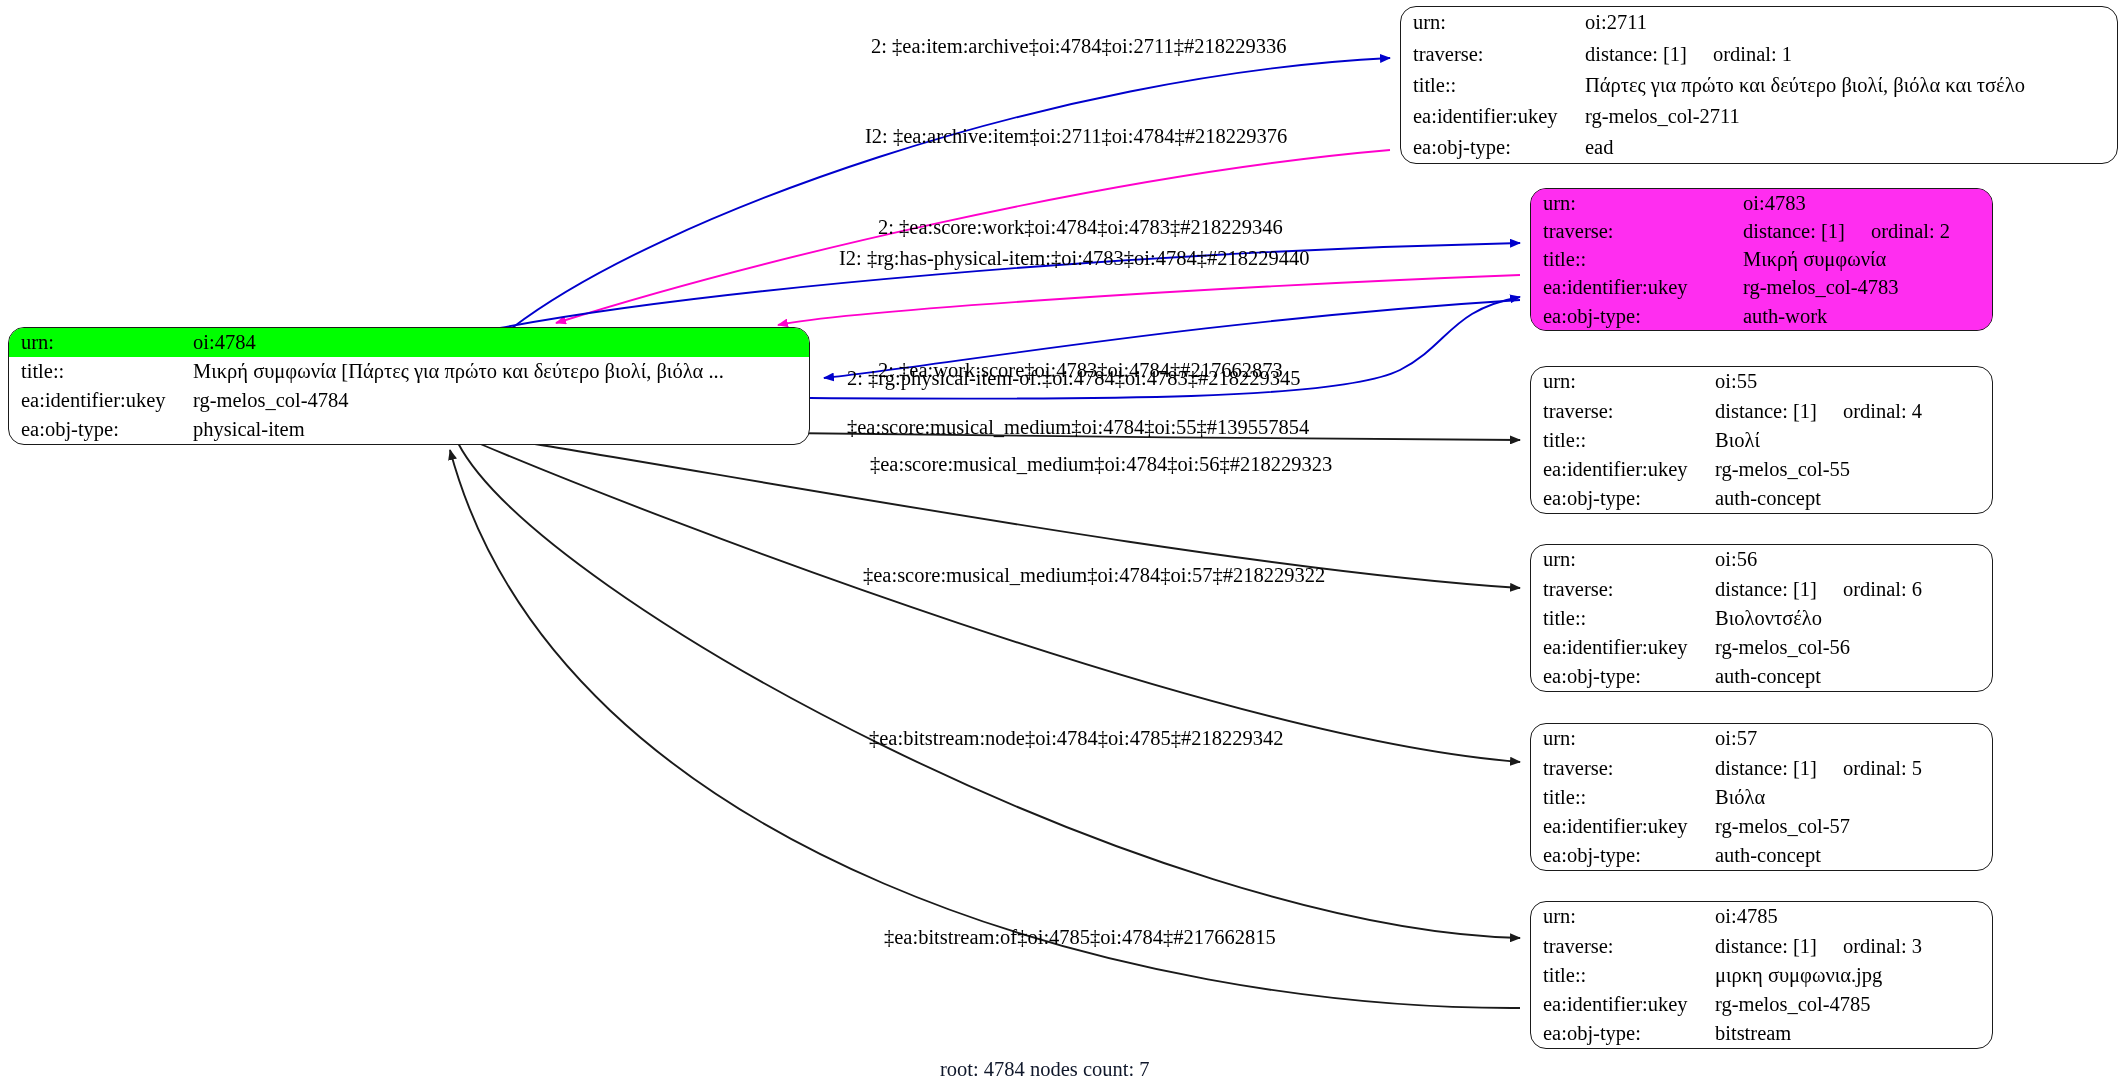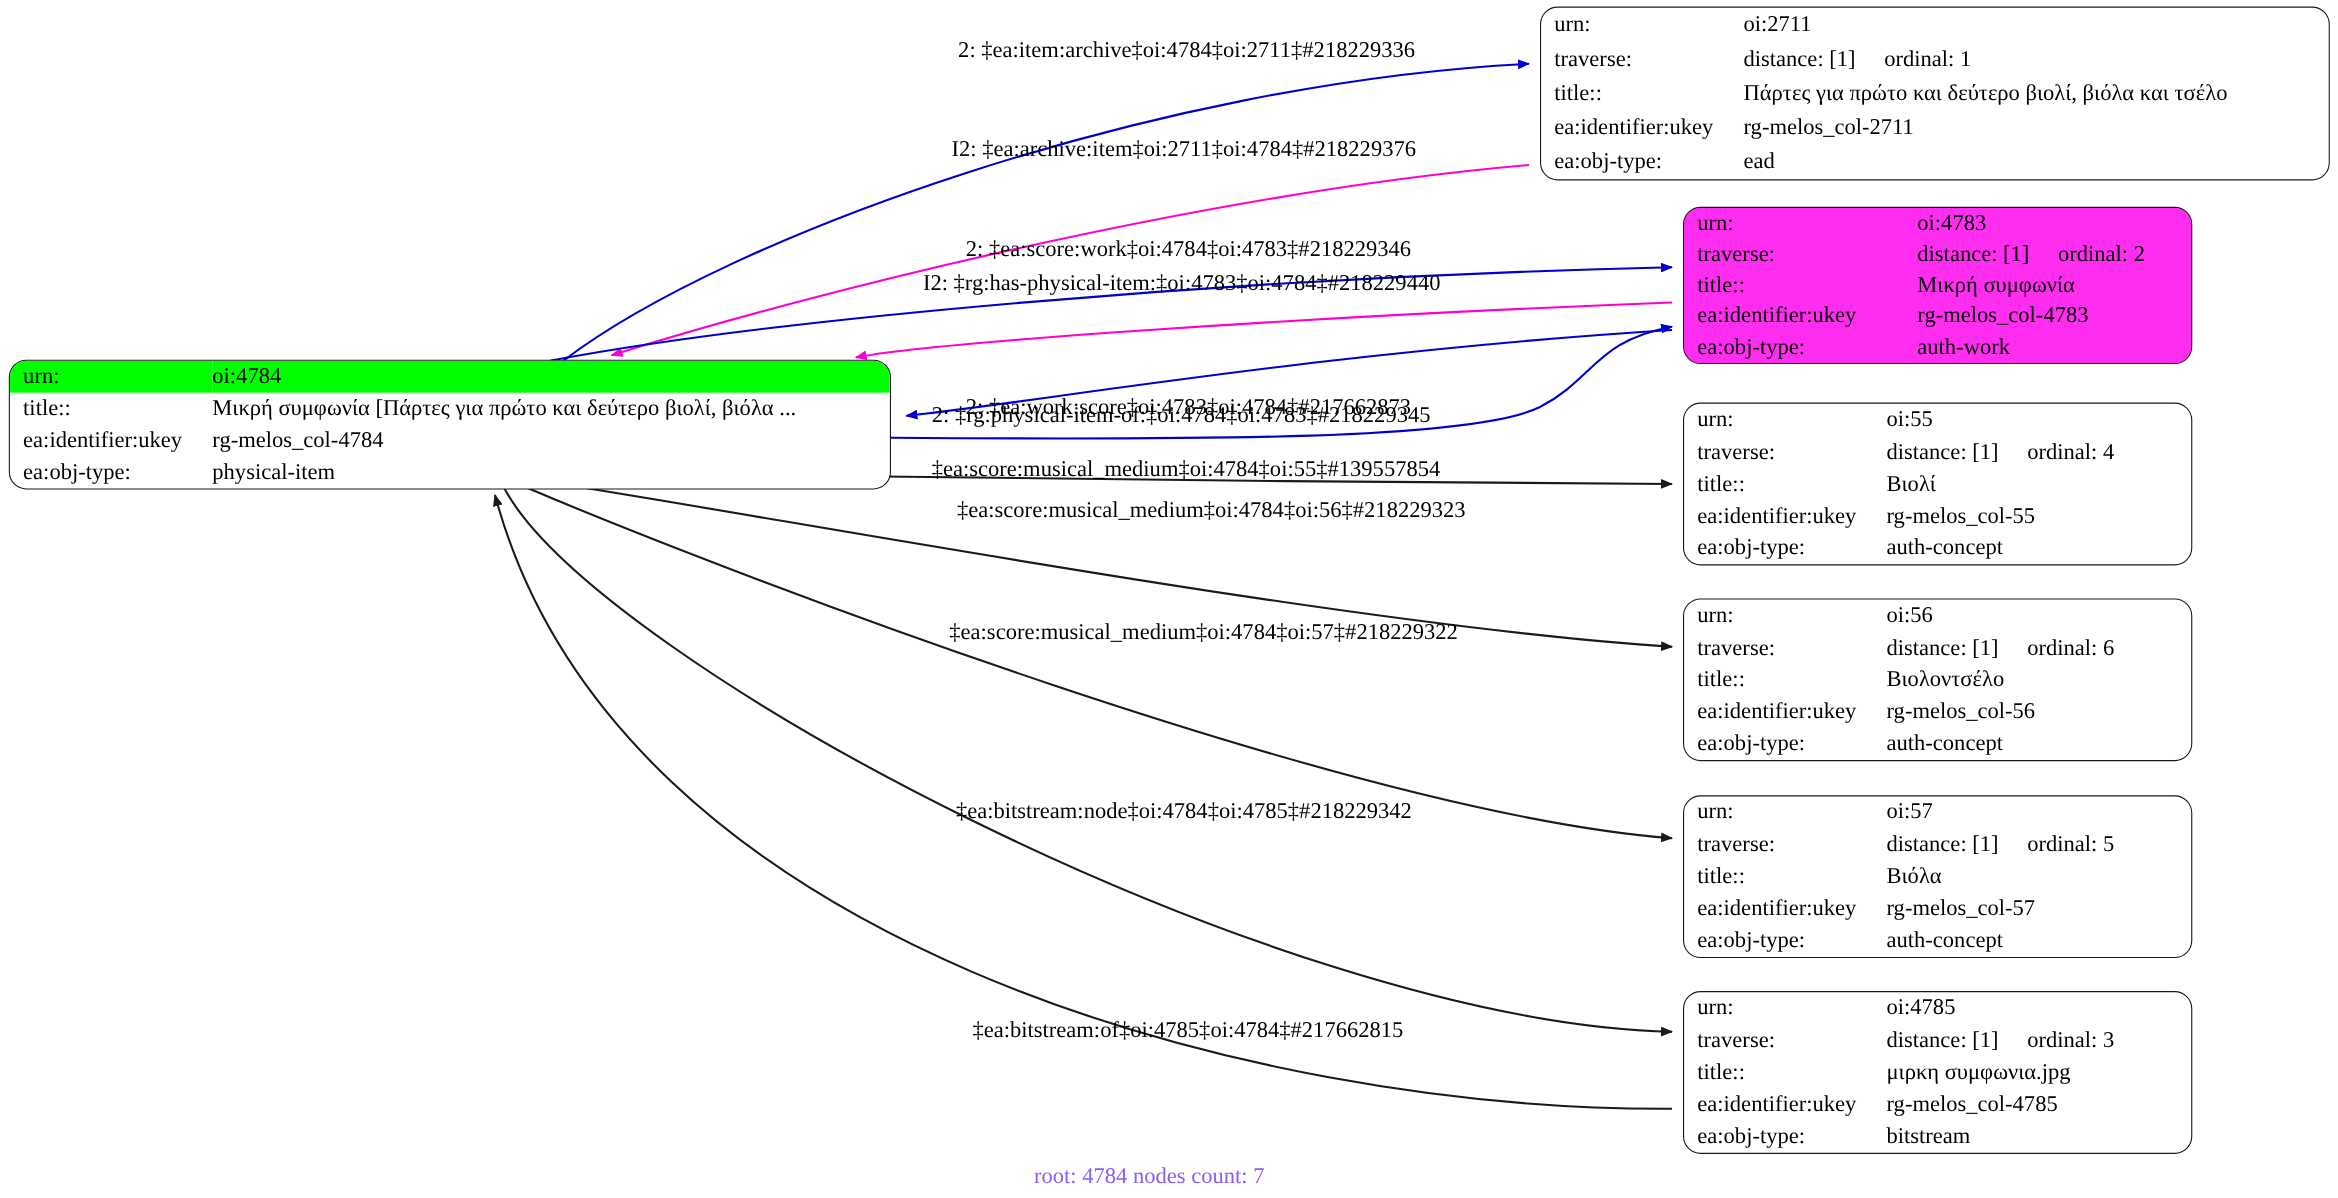--- a/index.html
+++ b/index.html
@@ -71,21 +71,21 @@
     position: absolute;
     font-size: 20.5px;
     color: #000000;
     white-space: nowrap;
     z-index: 6;
     line-height: 1;
   }
   .footer-label {
     position: absolute;
     font-size: 20.5px;
-    color: #8b5cf6;
+    color: #0f172a;
     white-space: nowrap;
     z-index: 6;
   }
 </style>
 </head>
 <body>
 
 <div id="canvas">
 
   <svg id="edge-layer" viewBox="0 0 2125 1089">

